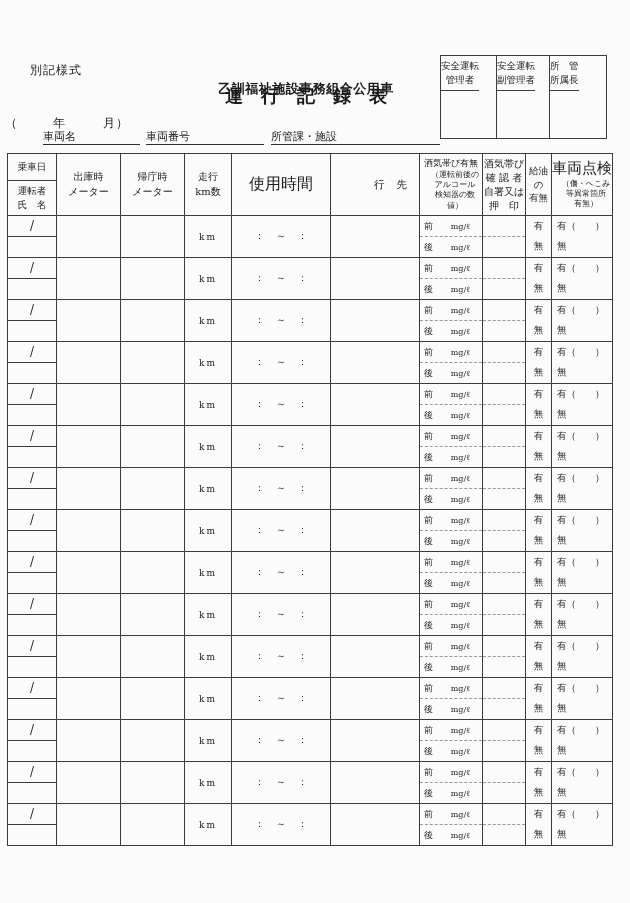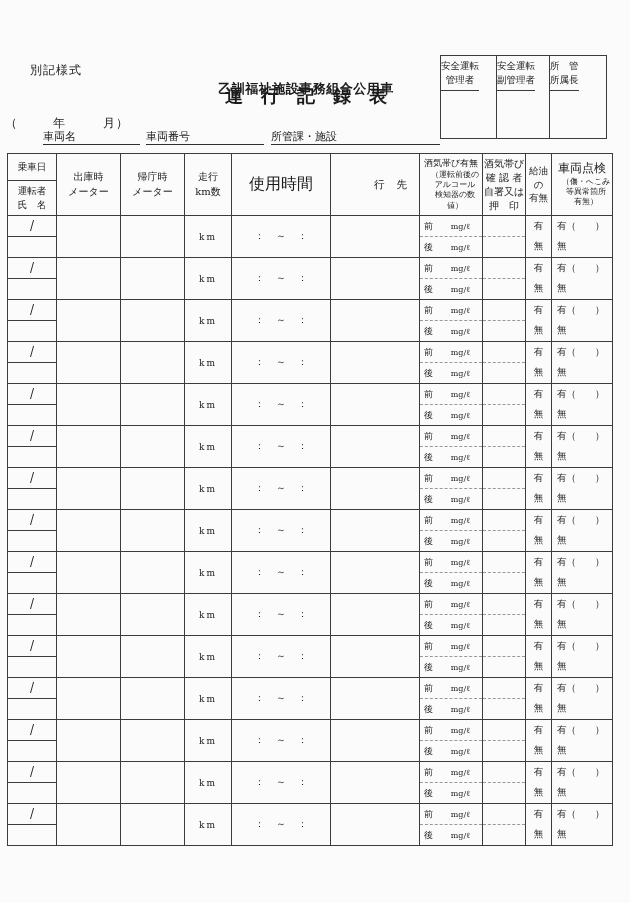--- a/index.html
+++ b/index.html
@@ -222,21 +222,21 @@
           <div>押　印</div>
         </div>
       </th>
       <th>
         <div class="h-lines" style="font-size:9.5px">
           <div>給油の</div>
           <div>有無</div>
         </div>
       </th>
       <th>
-        <div class="h-main" style="font-size:12px">車両点検</div>
+        <div class="h-main" style="font-size:15px">車両点検</div>
         <div class="h-sub">（傷・へこみ</div>
         <div class="h-sub">等異常箇所</div>
         <div class="h-sub">有無）</div>
       </th>
     </tr>
   </thead>
   <tbody>
   <tr>
     <td class="slash-cell">
       <span>/</span>

